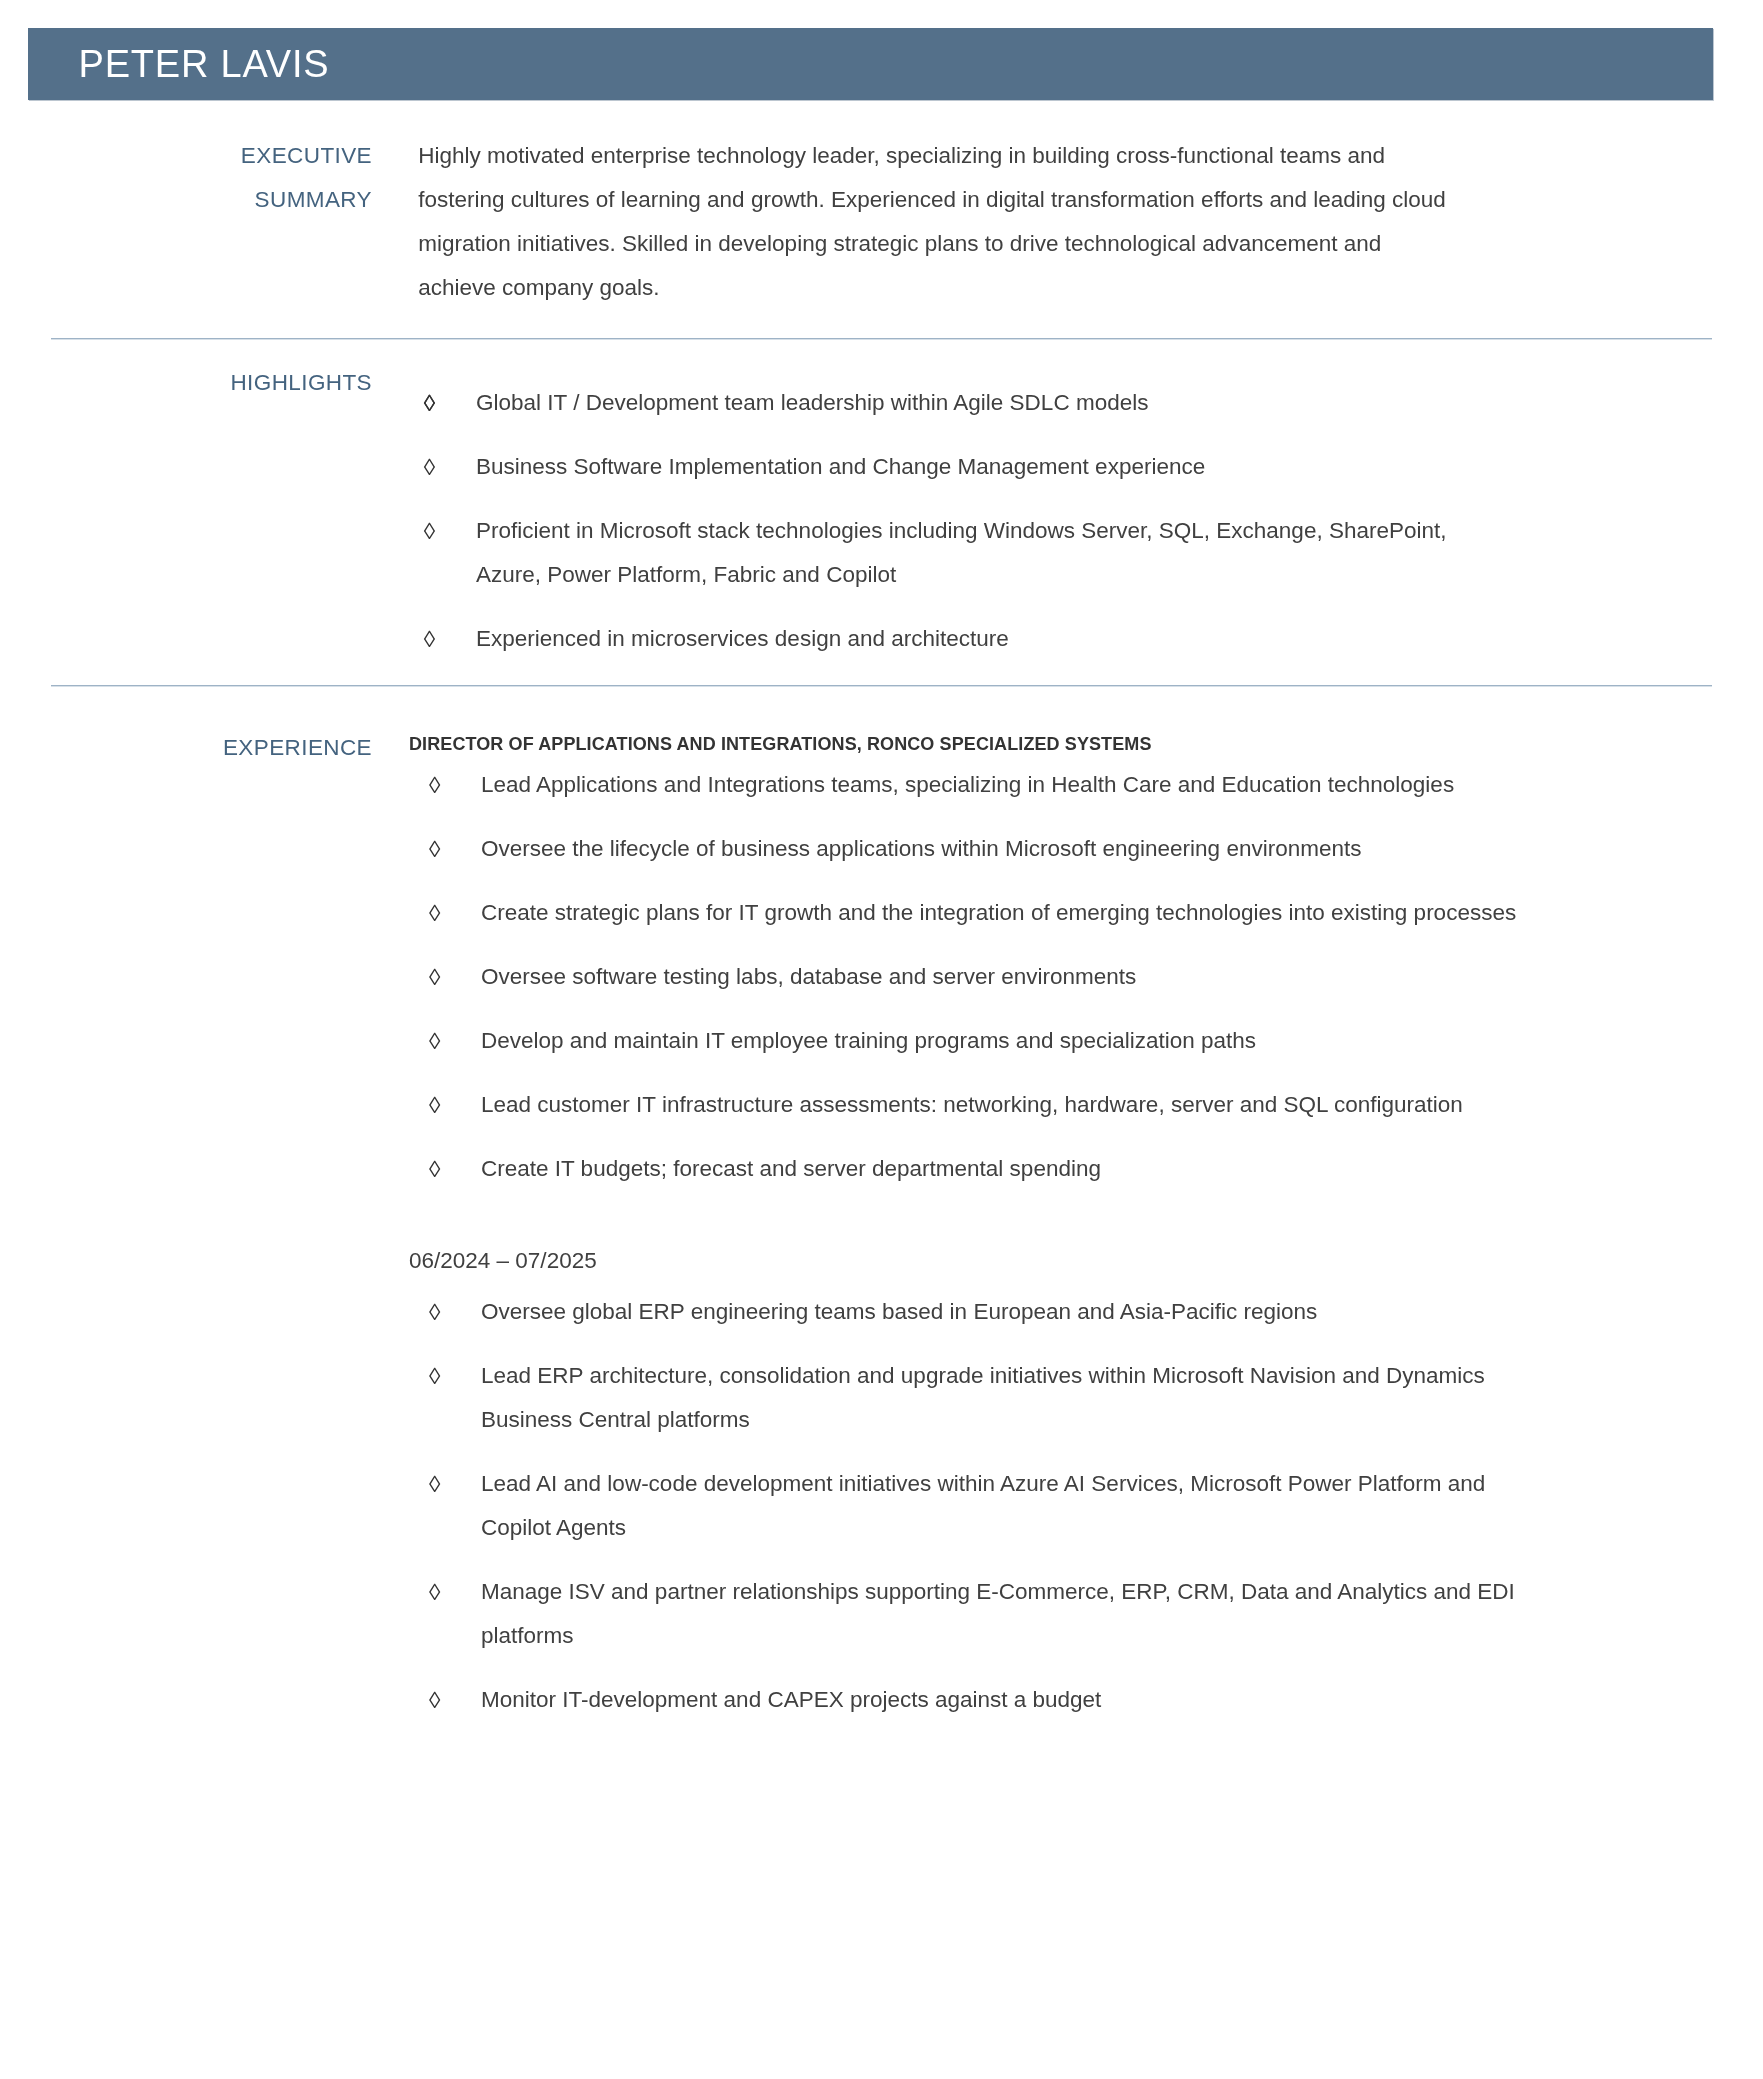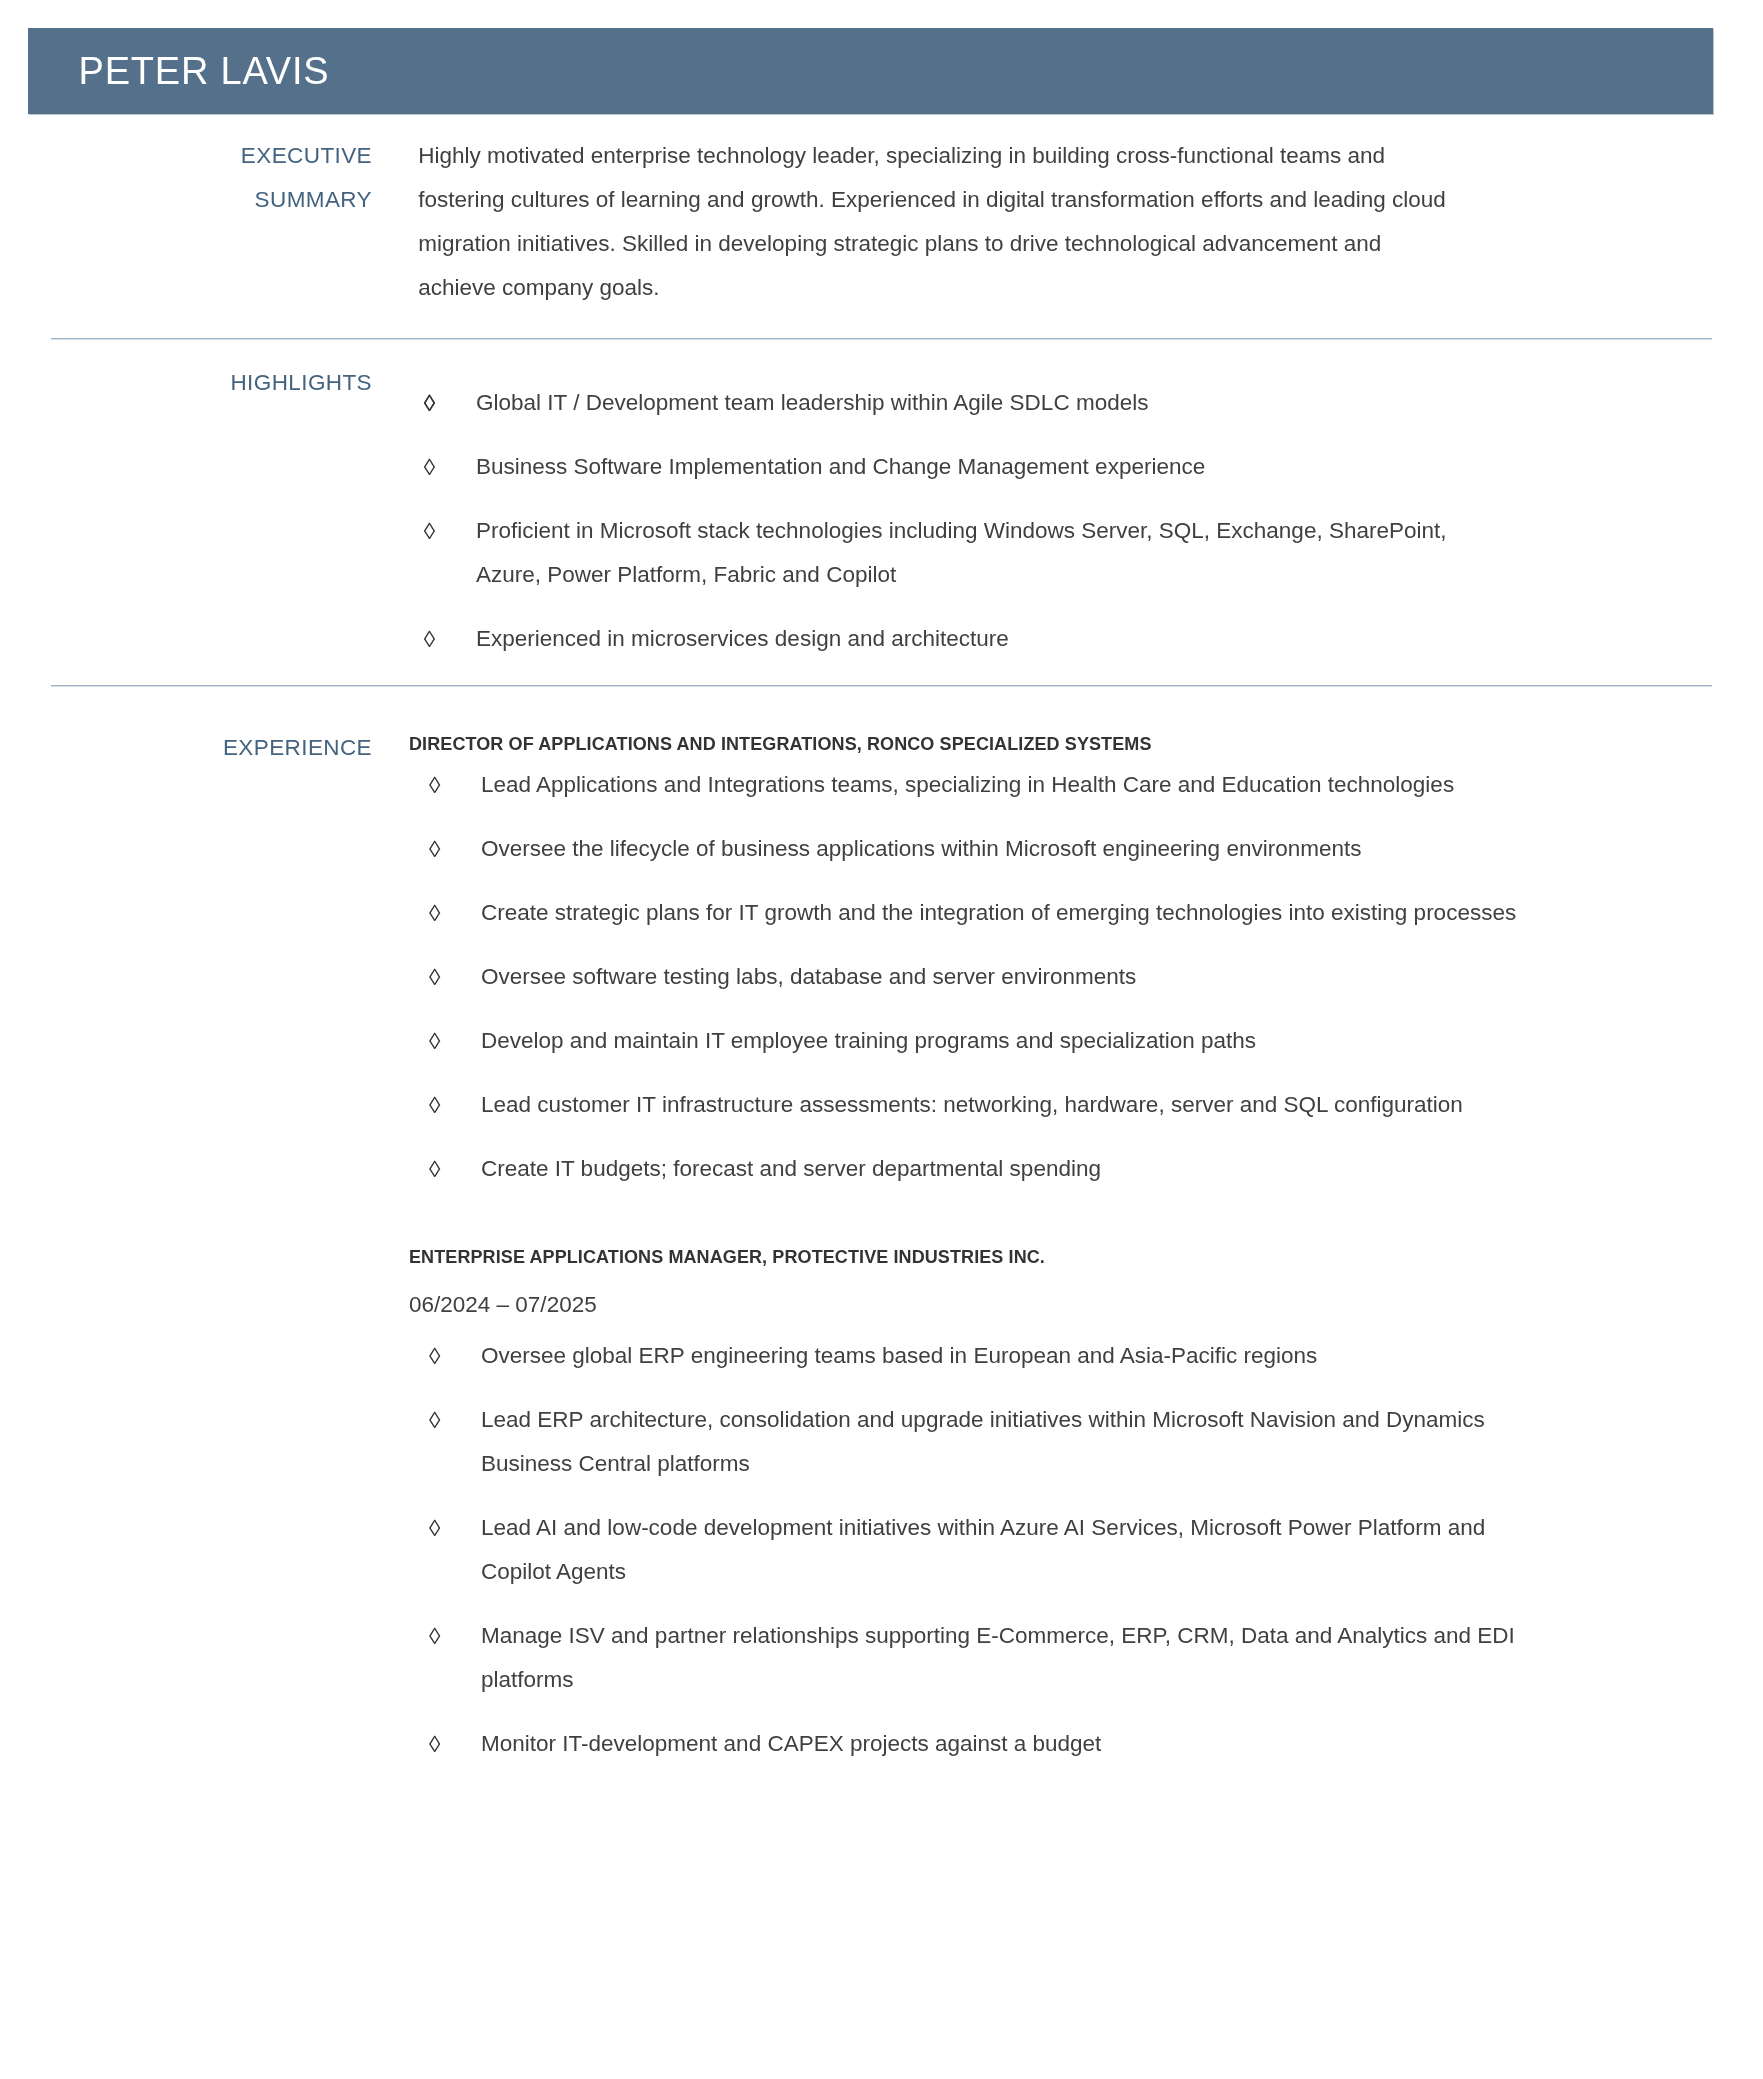--- a/index.html
+++ b/index.html
@@ -22,21 +22,21 @@
     background: #ffffff;
     box-sizing: border-box;
   }
 
   
   .name-banner {
     position: absolute;
     left: 27.5px;
     top: 27.5px;
     width: 1685px;
-    height: 86px;
+    height: 72px;
     background: #54708a;
     box-shadow: 0.9px 0.9px 0 0 rgba(120,140,160,0.55);
     display: flex;
     align-items: center;
     box-sizing: border-box;
   }
   .name-banner .name-text {
     color: #ffffff;
     font-size: 38px;
     font-weight: 400;
@@ -202,21 +202,20 @@
               <li><span class="bullet-mark">◊</span><span>Lead Applications and Integrations teams, specializing in Health Care and Education technologies</span></li>
               <li><span class="bullet-mark">◊</span><span>Oversee the lifecycle of business applications within Microsoft engineering environments</span></li>
               <li><span class="bullet-mark">◊</span><span>Create strategic plans for IT growth and the integration of emerging technologies into existing processes</span></li>
               <li><span class="bullet-mark">◊</span><span>Oversee software testing labs, database and server environments</span></li>
               <li><span class="bullet-mark">◊</span><span>Develop and maintain IT employee training programs and specialization paths</span></li>
               <li><span class="bullet-mark">◊</span><span>Lead customer IT infrastructure assessments: networking, hardware, server and SQL configuration</span></li>
               <li><span class="bullet-mark">◊</span><span>Create IT budgets; forecast and server departmental spending</span></li>
             </ul>
           </div>
           <div class="job">
-            <div class="job-title">ENTERPRISE APPLICATIONS MANAGER, PROTECTIVE INDUSTRIES INC.</div>
             <div class="job-dates">06/2024 – 07/2025</div>
             <ul class="bullets">
               <li><span class="bullet-mark">◊</span><span>Oversee global ERP engineering teams based in European and Asia-Pacific regions</span></li>
               <li><span class="bullet-mark">◊</span><span>Lead ERP architecture, consolidation and upgrade initiatives within Microsoft Navision and Dynamics Business Central platforms</span></li>
               <li><span class="bullet-mark">◊</span><span>Lead AI and low-code development initiatives within Azure AI Services, Microsoft Power Platform and Copilot Agents</span></li>
               <li><span class="bullet-mark">◊</span><span>Manage ISV and partner relationships supporting E-Commerce, ERP, CRM, Data and Analytics and EDI platforms</span></li>
               <li><span class="bullet-mark">◊</span><span>Monitor IT-development and CAPEX projects against a budget</span></li>
             </ul>
           </div>
         </div>

